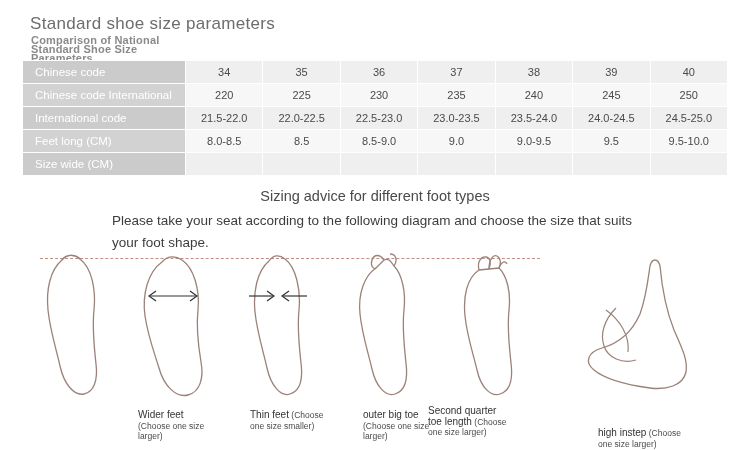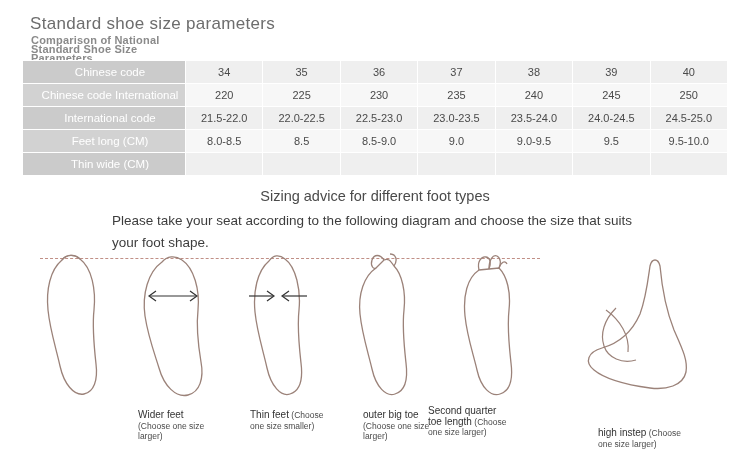--- a/index.html
+++ b/index.html
@@ -37,21 +37,21 @@
     font-size:11px;
     text-align:center;
     color:#4a4a4a;
     border:1px solid #ffffff;
     background:#f2f2f2;
     padding:0;
   }
   .table td.head{
     background:#cfcfcf;
     color:#ffffff;
-    text-align:center;
+    text-align:left;
     padding-left:12px;
     font-size:11.5px;
     width:150px;
   }
   .table tr:nth-child(odd) td{background:#efefef;}
   .table tr:nth-child(even) td{background:#f7f7f7;}
   .table tr:nth-child(odd) td.head{background:#cbcbcb;}
   .table tr:nth-child(even) td.head{background:#d2d2d2;}
 
   
@@ -124,21 +124,21 @@
       <td class="head">Feet long (CM)</td>
       <td>8.0-8.5</td>
       <td>8.5</td>
       <td>8.5-9.0</td>
       <td>9.0</td>
       <td>9.0-9.5</td>
       <td>9.5</td>
       <td>9.5-10.0</td>
     </tr>
     <tr>
-      <td class="head">Thin wide (CM)</td>
+      <td class="head">Size wide (CM)</td>
       <td></td>
       <td></td>
       <td></td>
       <td></td>
       <td></td>
       <td></td>
       <td></td>
     </tr>
   </tbody>
     </table>

